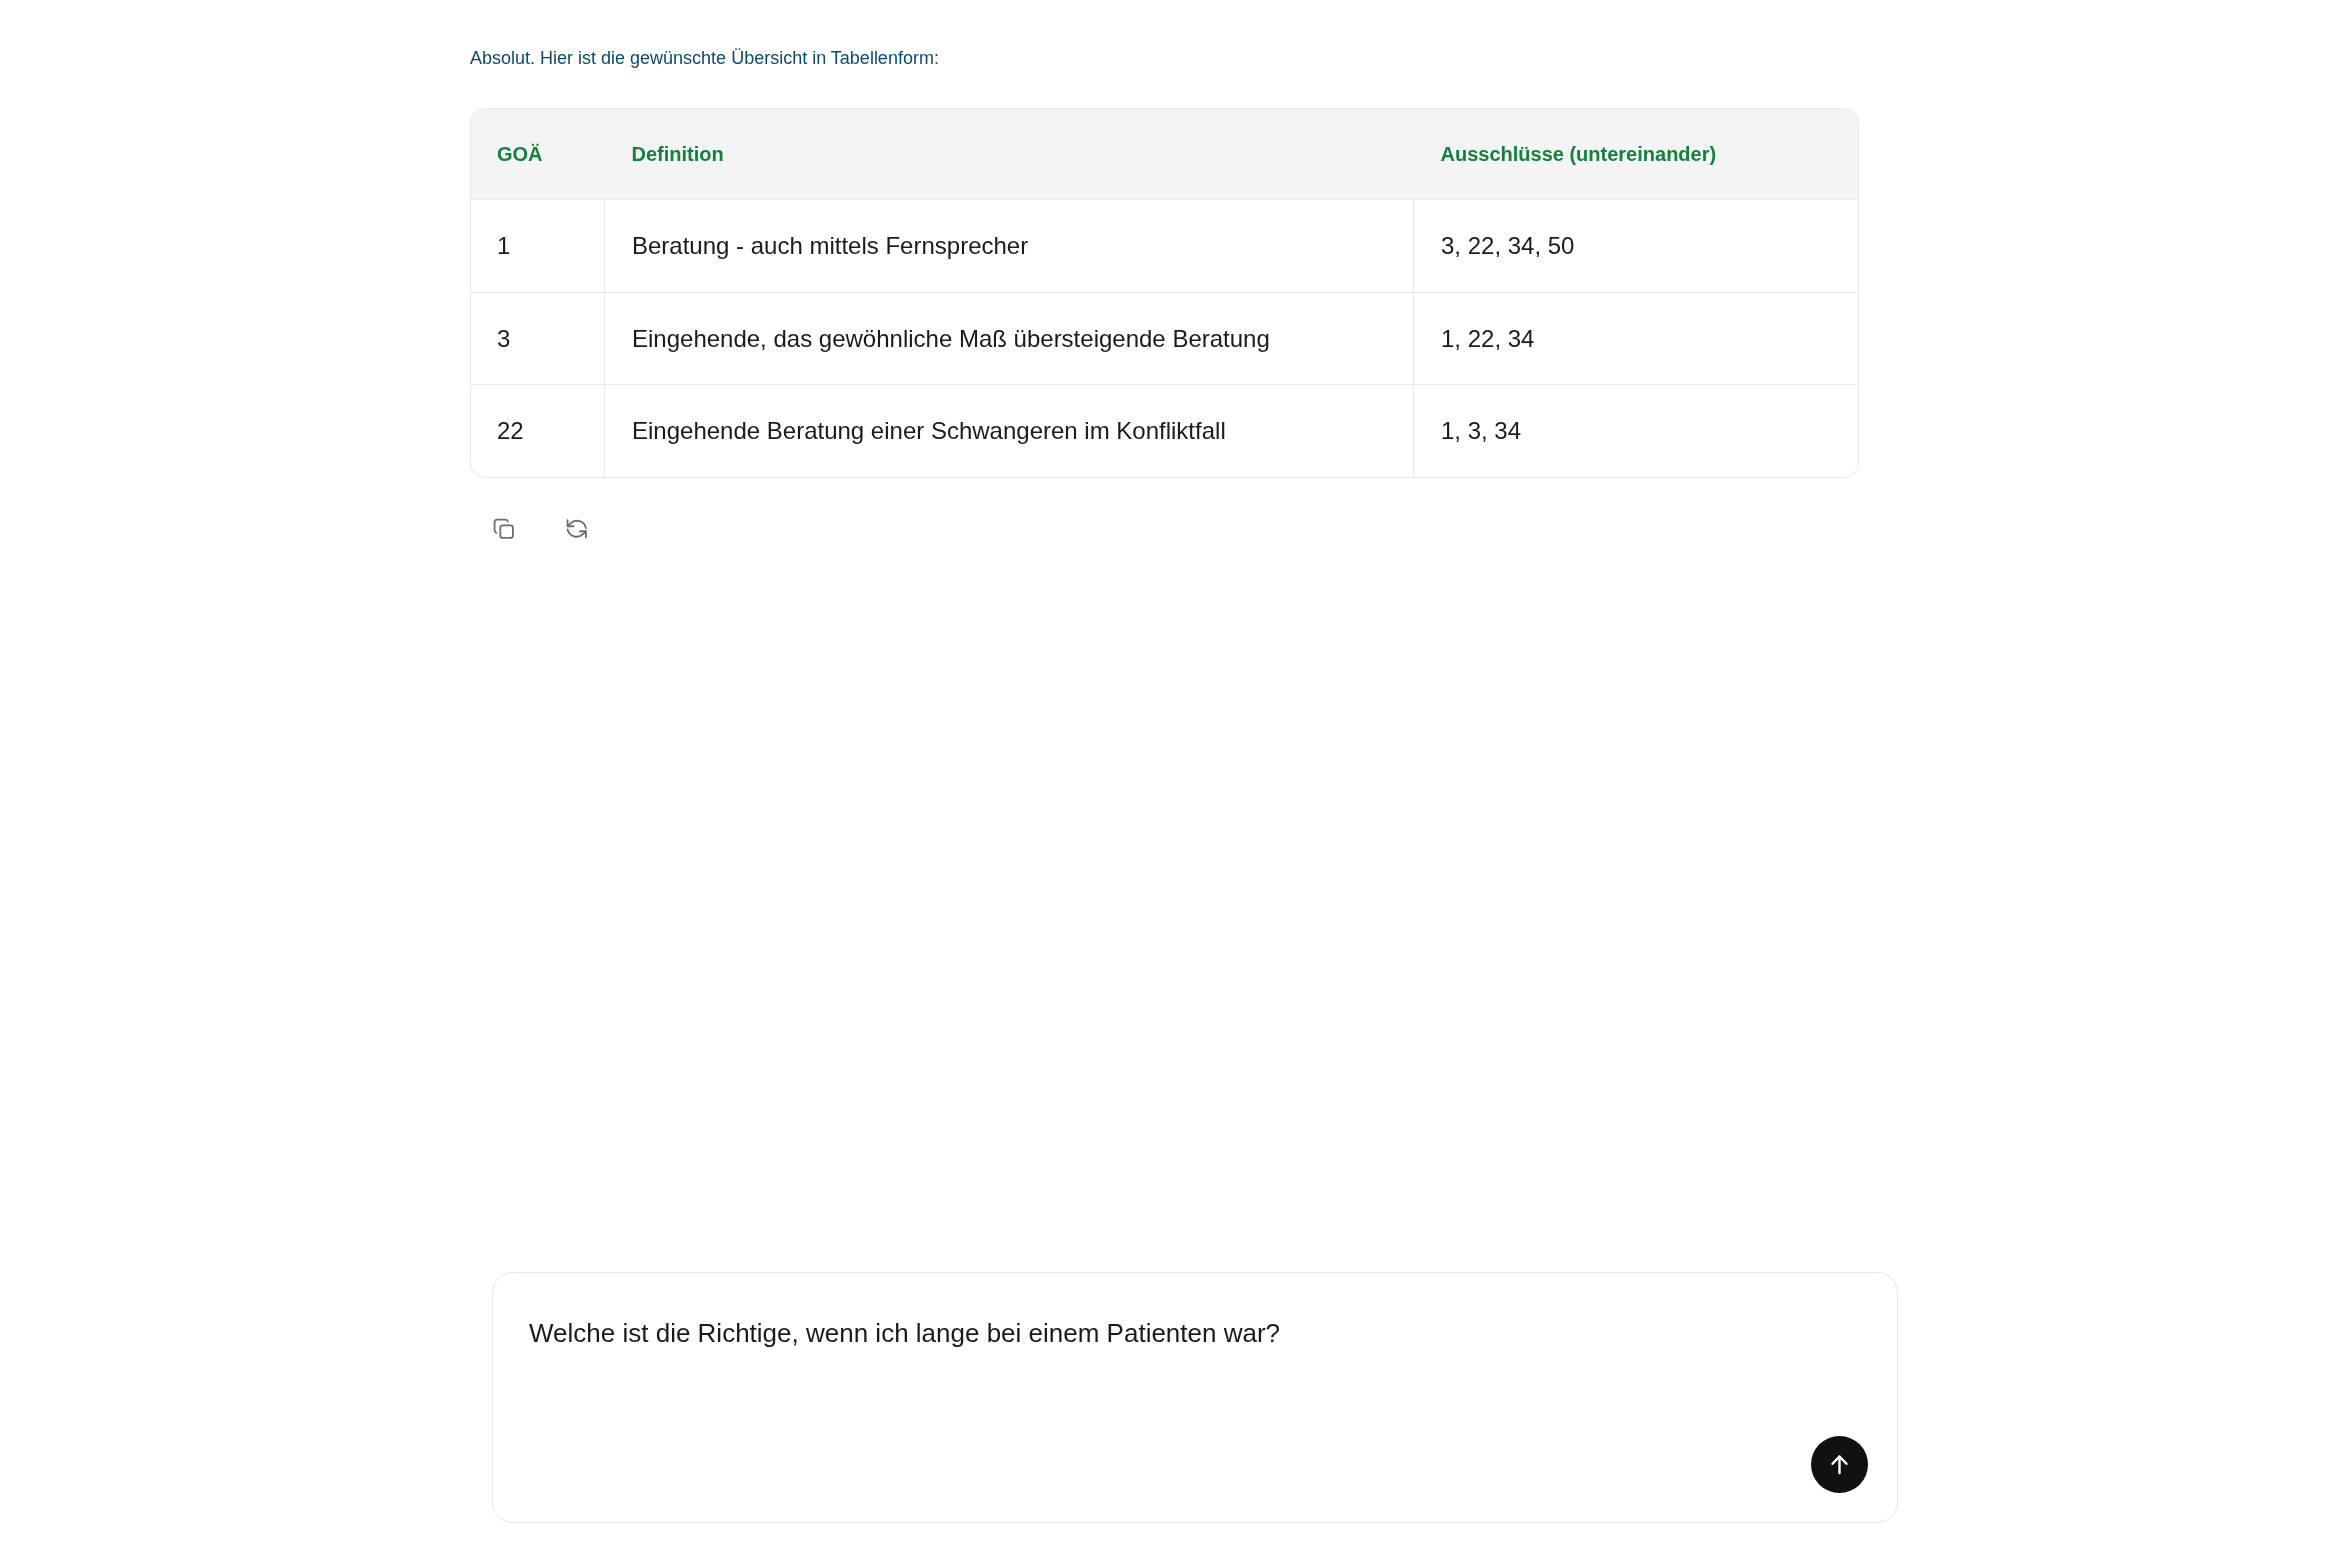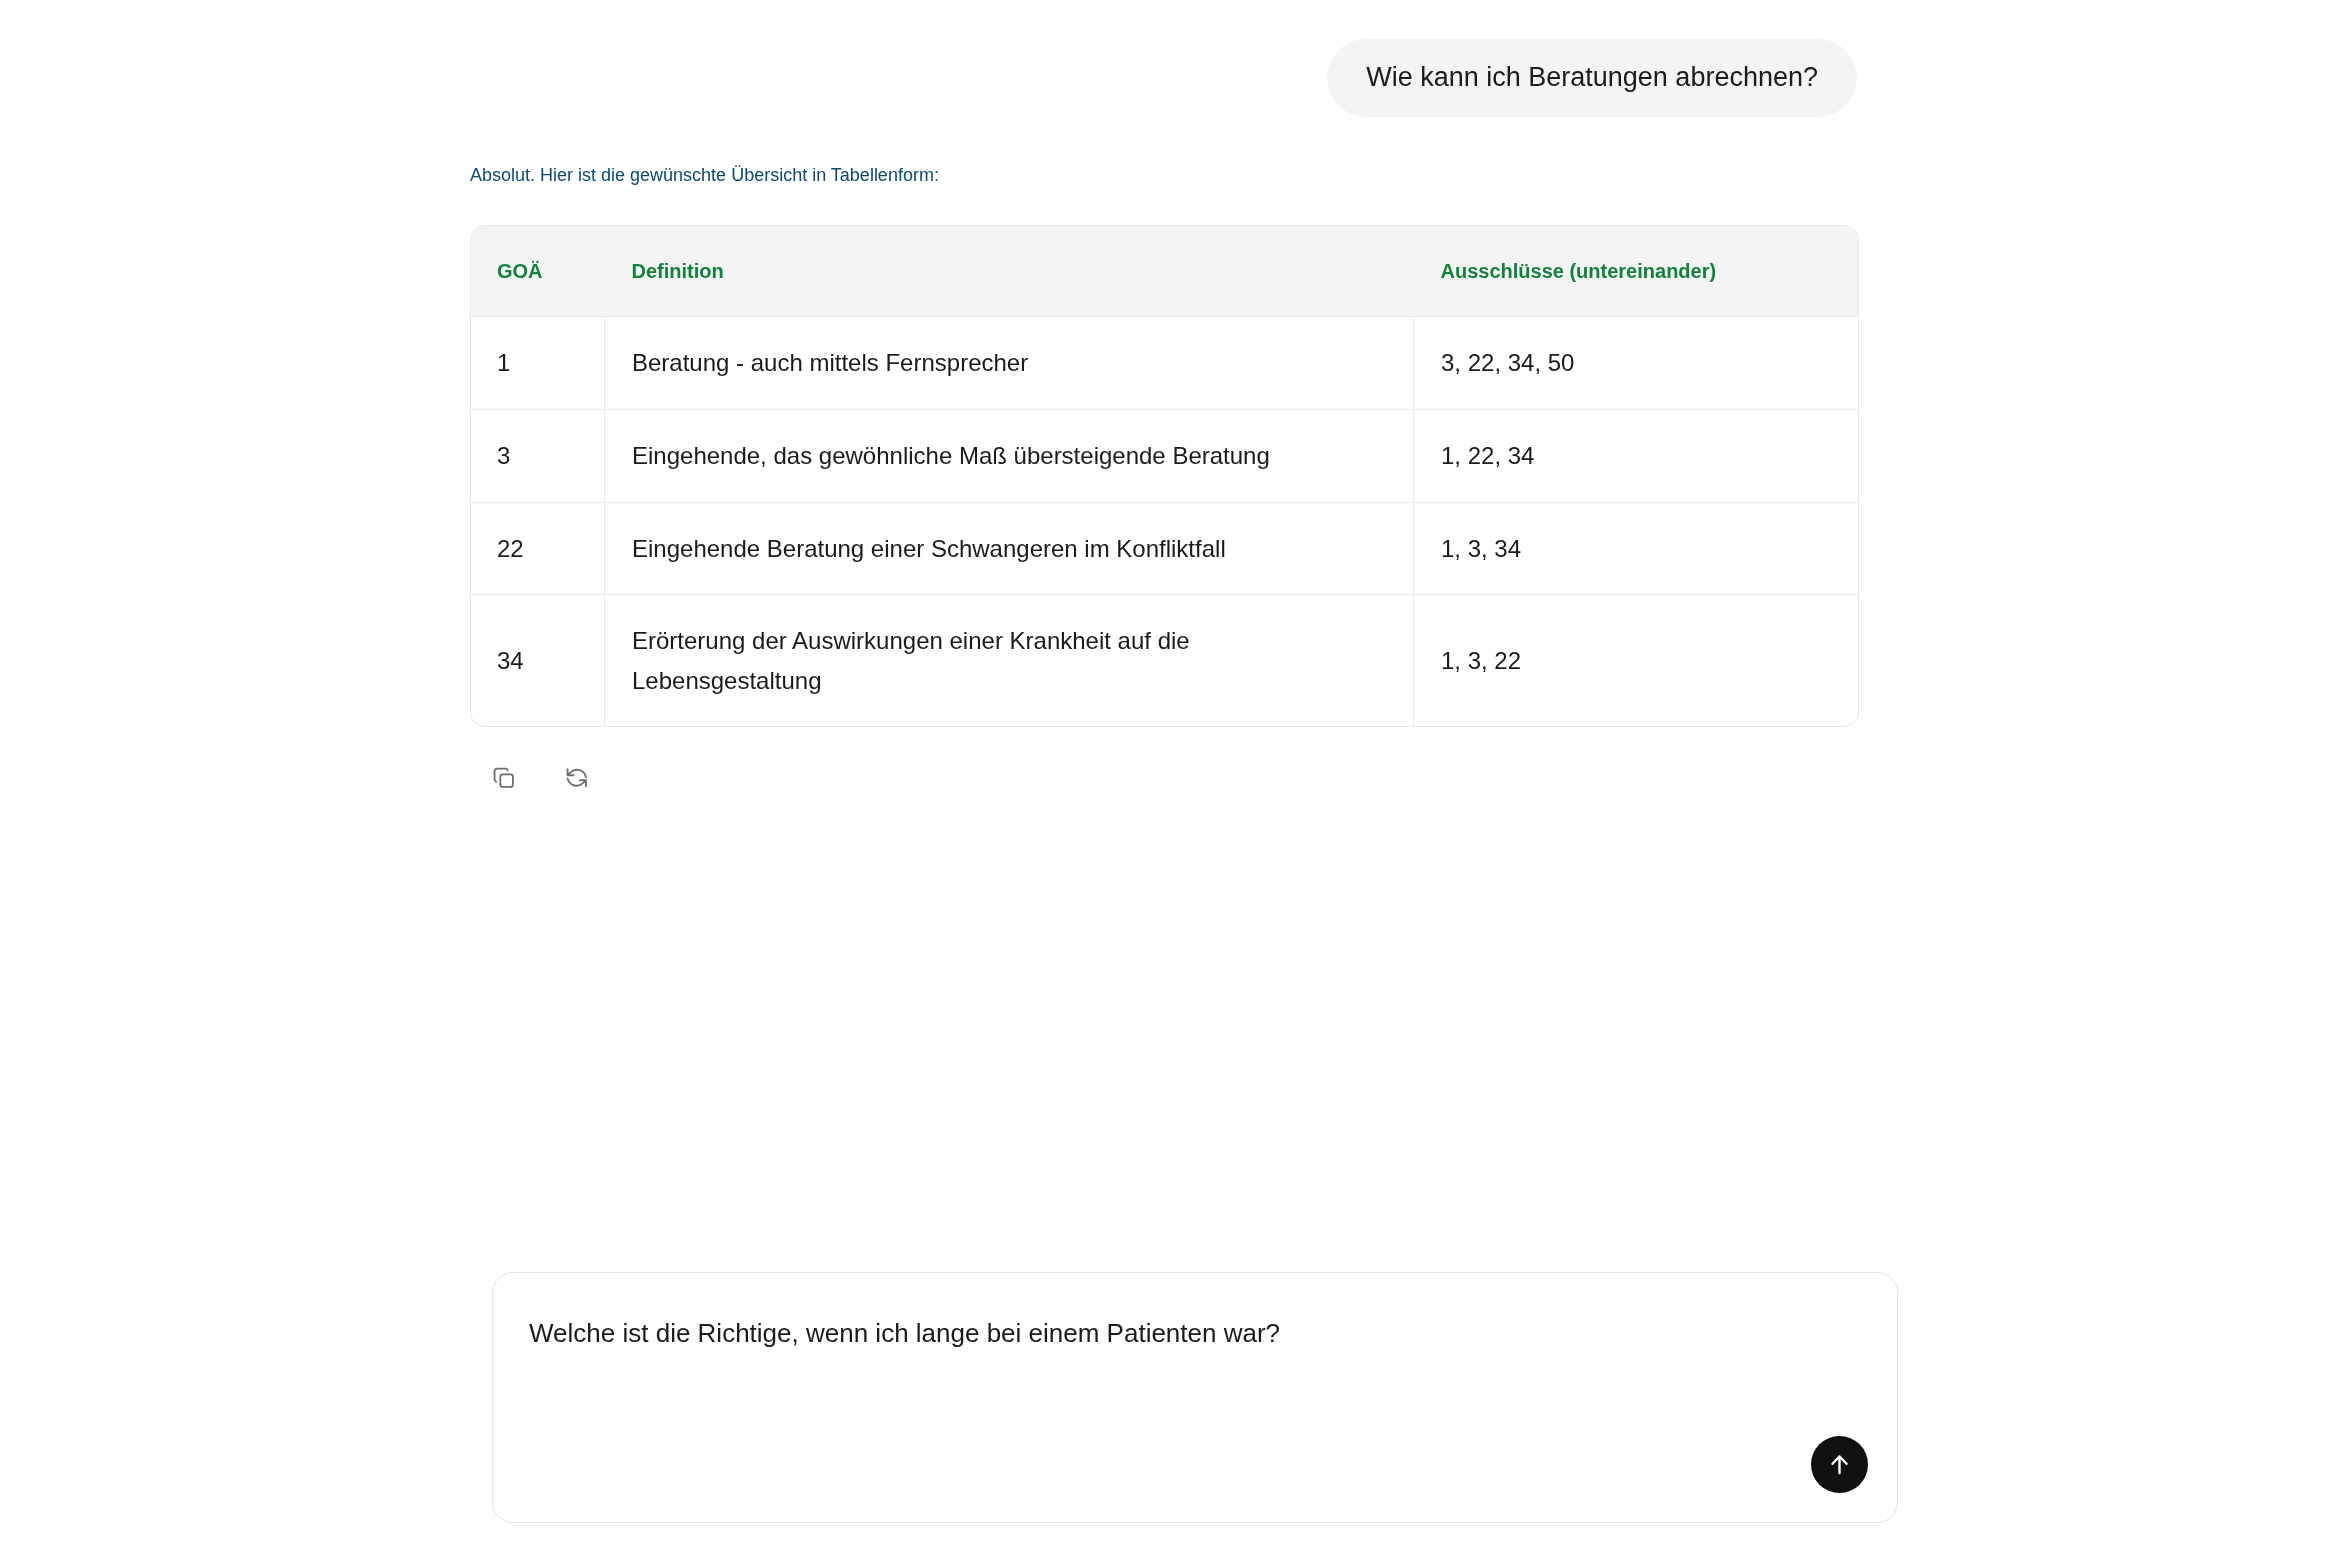--- a/index.html
+++ b/index.html
@@ -177,25 +177,20 @@
   }
   .send-btn svg { display: block; }
 </style>
 </head>
 <body>
 
 <div class="page">
 
   <div class="conversation">
 
-    <div class="user-row">
-      <div class="user-bubble">
-        <span class="user-bubble-text">Wie kann ich Beratungen abrechnen?</span>
-      </div>
-    </div>
 
     <div class="assistant-block">
 
       <p class="assistant-intro">Absolut. Hier ist die gewünschte Übersicht in Tabellenform:</p>
 
       <div class="table-wrap">
         <table class="goa-table">
           <colgroup>
             <col class="c1">
               <col class="c2">
@@ -216,25 +211,20 @@
             </tr>
             <tr>
               <td class="c-goa">3</td>
               <td class="c-def">Eingehende, das gewöhnliche Maß übersteigende Beratung</td>
               <td class="c-aus">1, 22, 34</td>
             </tr>
             <tr>
               <td class="c-goa">22</td>
               <td class="c-def">Eingehende Beratung einer Schwangeren im Konfliktfall</td>
               <td class="c-aus">1, 3, 34</td>
-            </tr>
-            <tr>
-              <td class="c-goa">34</td>
-              <td class="c-def">Erörterung der Auswirkungen einer Krankheit auf die Lebensgestaltung</td>
-              <td class="c-aus">1, 3, 22</td>
             </tr>
           </tbody>
         </table>
       </div>
 
       <div class="actions">
         <button class="action-btn" aria-label="Kopieren">
           <span>
             <svg width="27.5" height="27.5" viewBox="0 0 24 24" fill="none" stroke="currentColor" stroke-width="1.6" stroke-linecap="round" stroke-linejoin="round">
               <rect x="9" y="9" width="11" height="11" rx="2.2"></rect>

